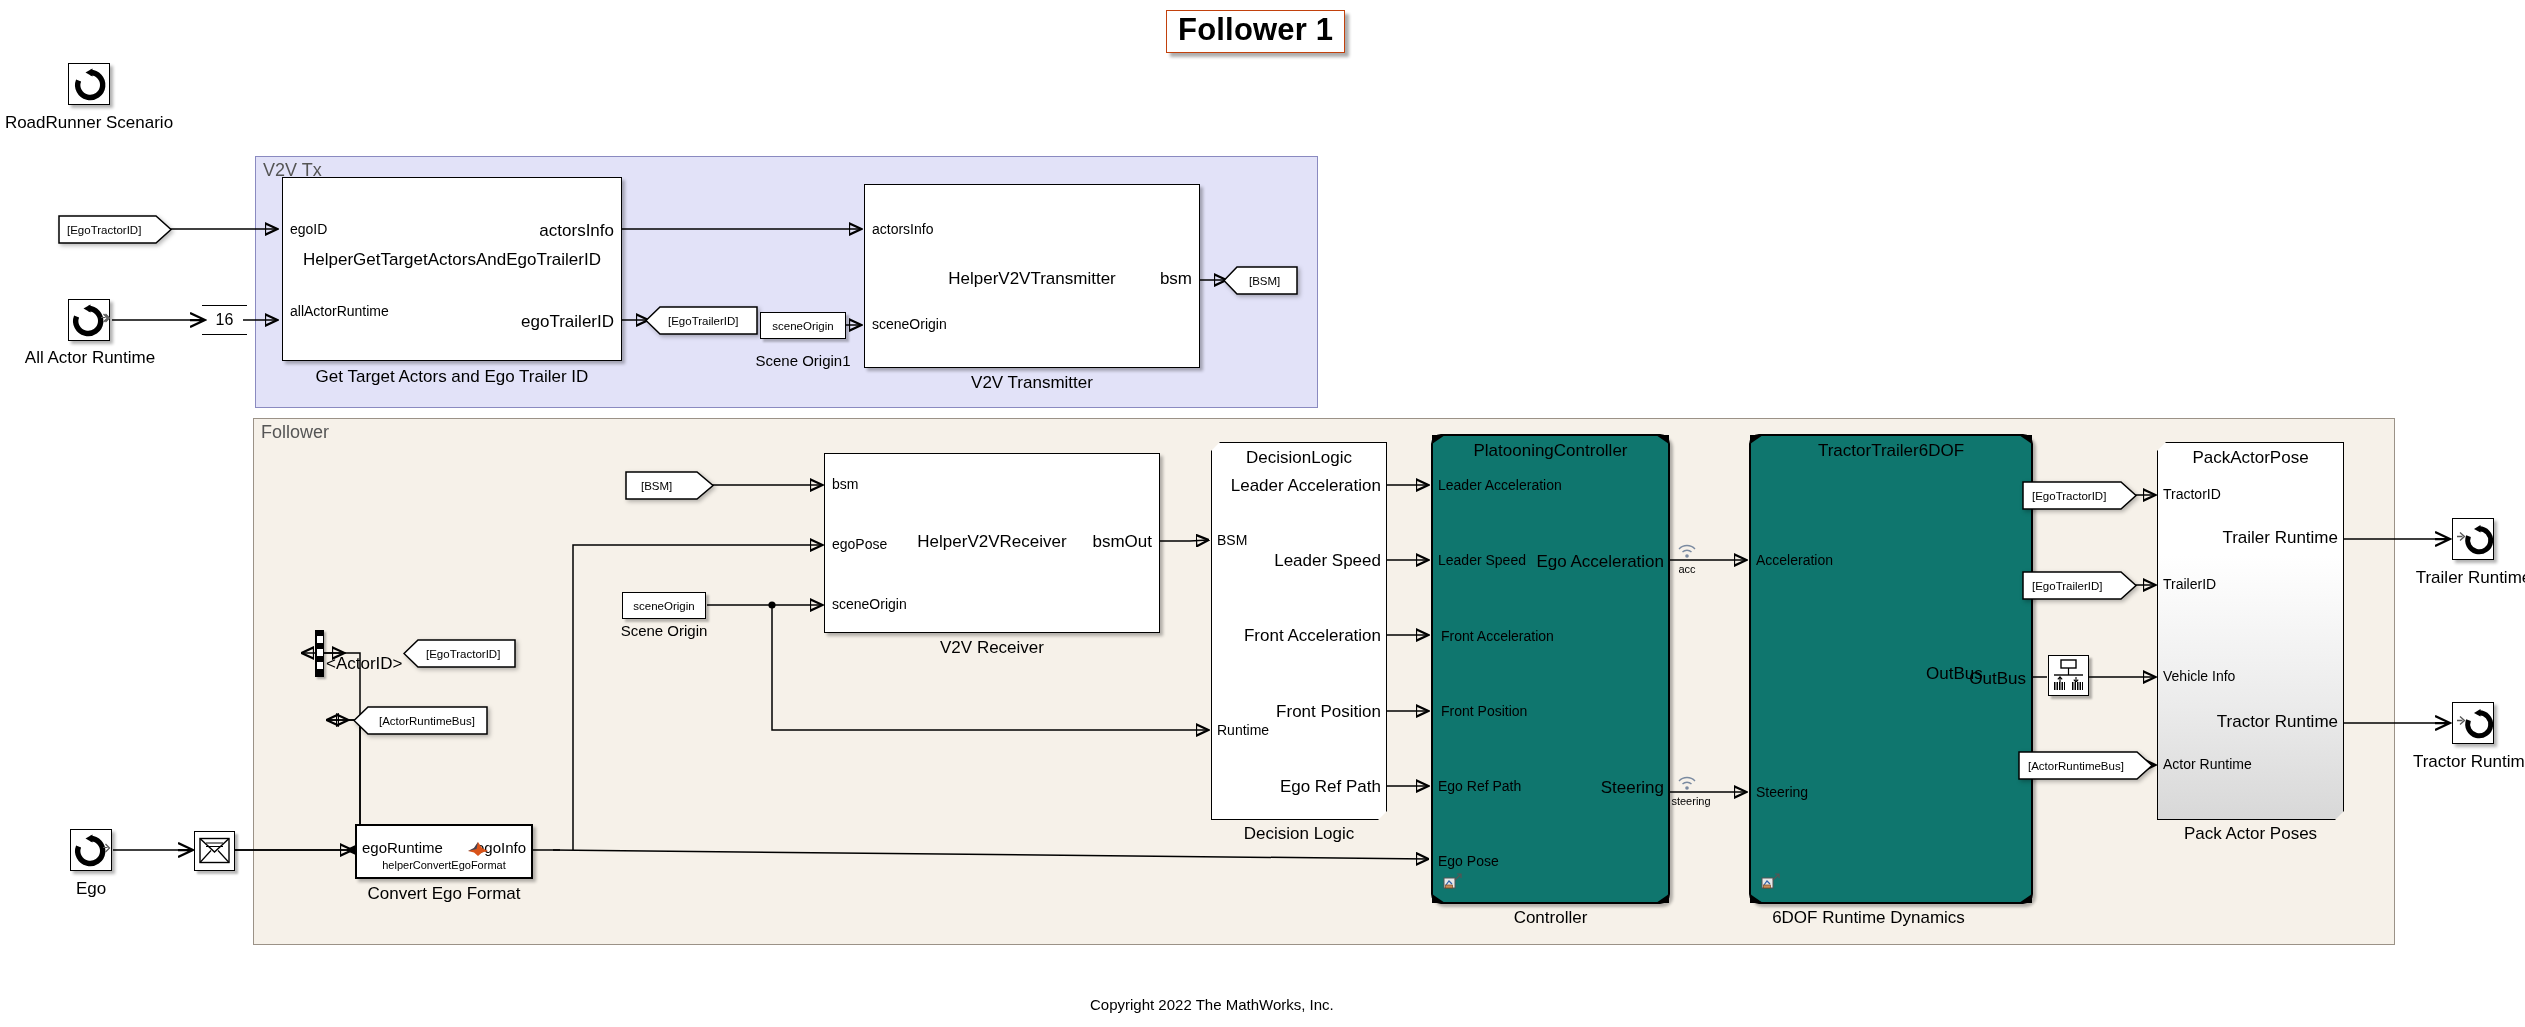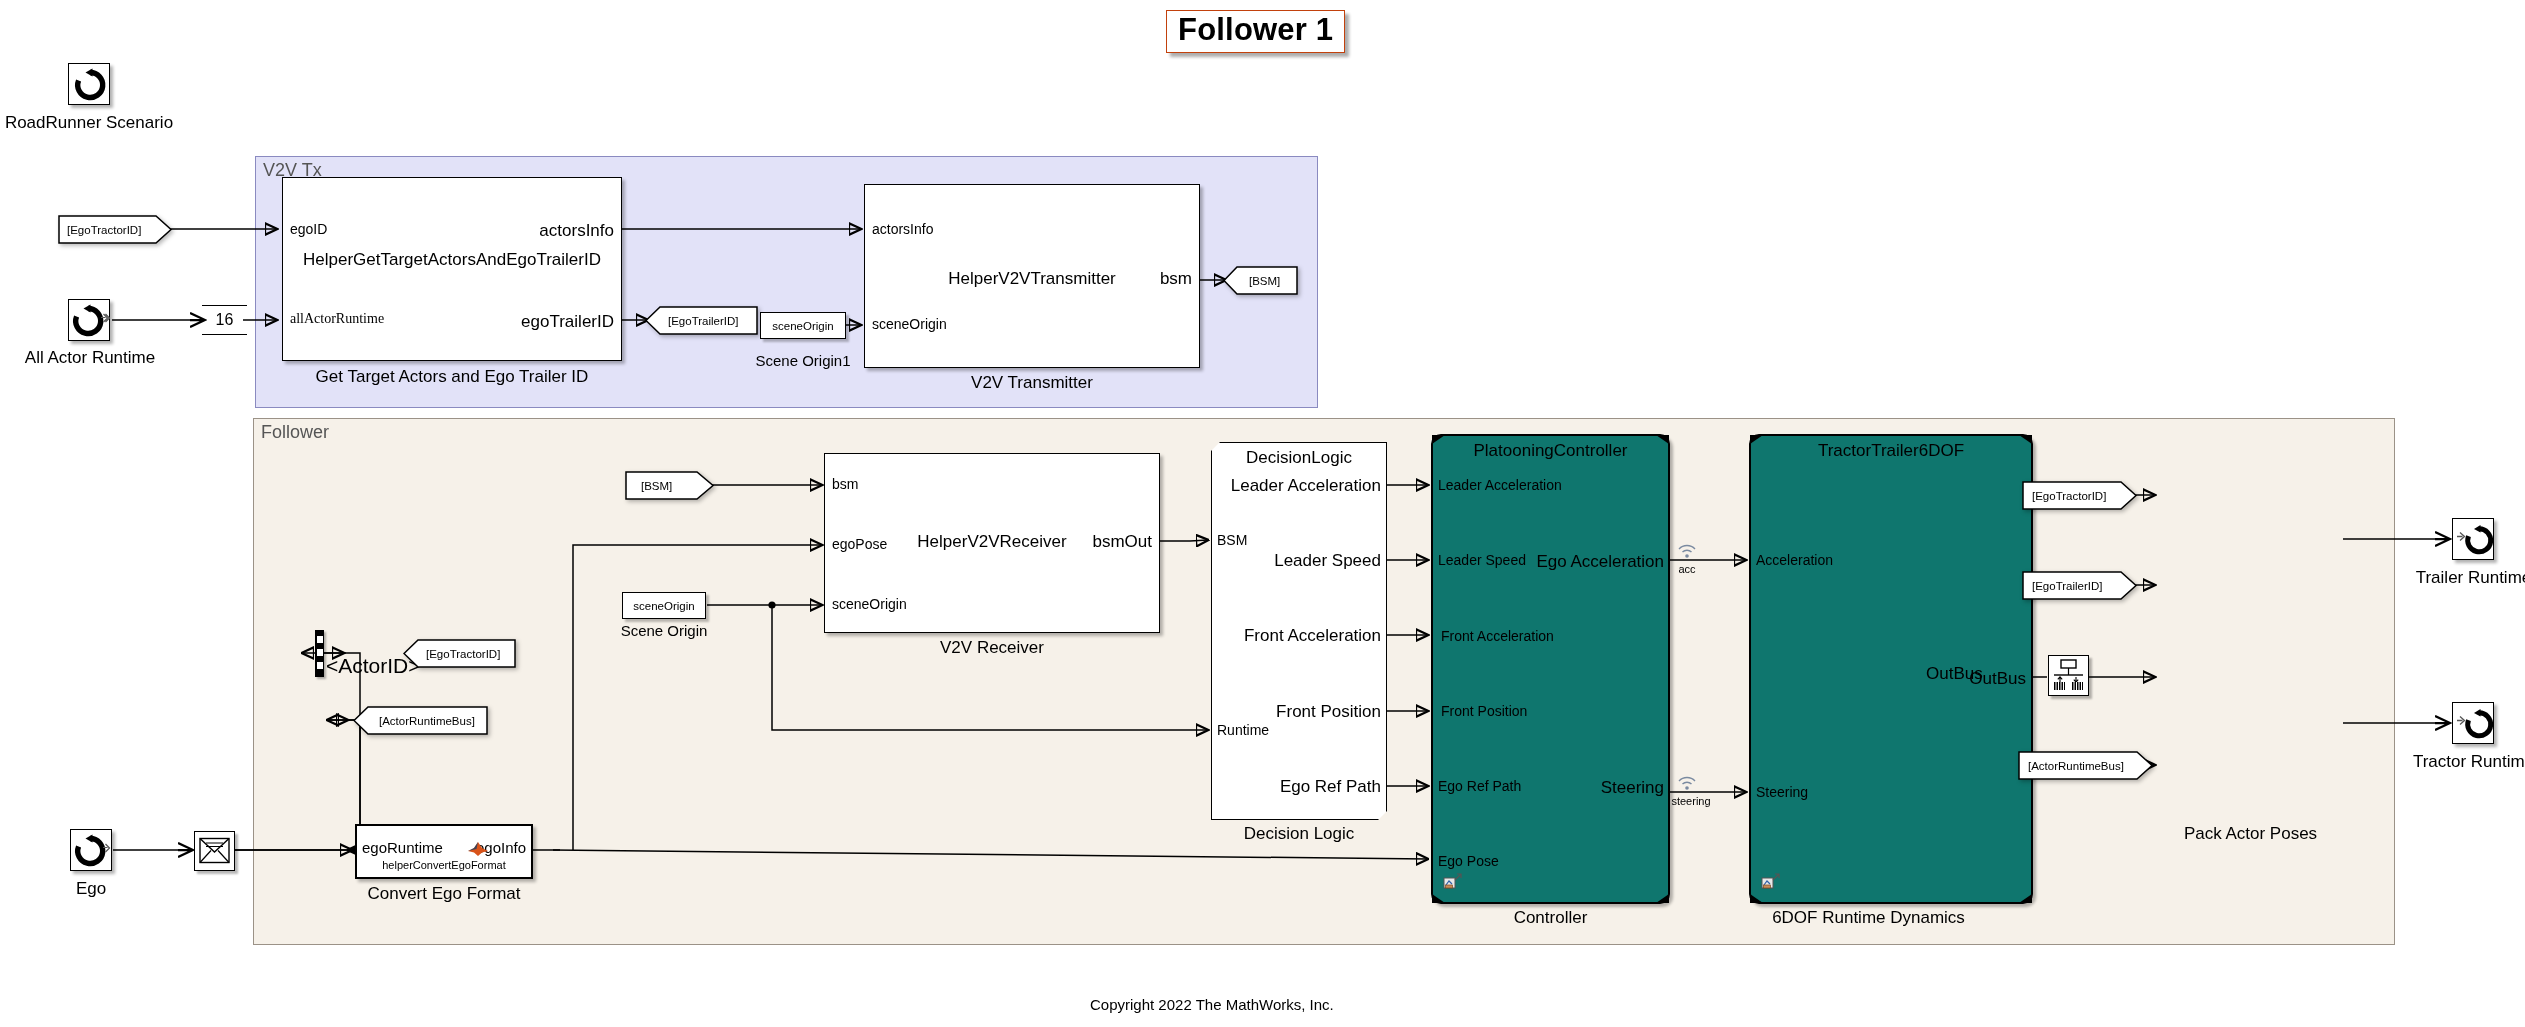--- a/index.html
+++ b/index.html
@@ -115,21 +115,21 @@
   .radio { position:absolute; }
   .radio-lbl { position:absolute; font-size:11px; color:#000; white-space:nowrap; text-align:center; }
 
   
   .busbar {
     position:absolute; width:9px; background:#000;
     box-shadow:2px 2px 2px rgba(0,0,0,0.3);
   }
   .busbar i { position:absolute; left:1.5px; right:1.5px; height:7px; background:#fff; }
 
-  .sig-lbl { position:absolute; font-size:21px; color:#000; white-space:nowrap; }
+  .sig-lbl { position:absolute; font-size:17px; color:#000; white-space:nowrap; }
 </style>
 </head>
 <body>
 
 <div id="canvas">
 
   <div class="area area-v2v" style="left:255px; top:156px; width:1063px; height:252px;">
     <span class="area-label">V2V Tx</span>
   </div>
 
@@ -257,21 +257,21 @@
   <div class="caption" style="left:1px; top:348px; width:178px;">All Actor Runtime</div>
 
   <div style="position:absolute; left:202px; top:305px; width:45px; height:30px;">
     <div style="position:absolute;left:0;top:0;width:45px;height:1.4px;background:#000;"></div>
     <div style="position:absolute;left:0;bottom:0;width:45px;height:1.4px;background:#000;"></div>
     <div style="position:absolute;left:0;top:0;width:45px;height:30px;display:flex;align-items:center;justify-content:center;font-size:16px;">16</div>
   </div>
 
   <div class="blk" style="left:282px; top:177px; width:340px; height:184px;">
     <span class="port-in" style="left:7px; top:43px;">egoID</span>
-    <span class="port-in" style="left:7px; top:133px;font-family:Liberation Serif, serif;">allActorRuntime</span>
+    <span class="port-in" style="left:7px; top:125px;">allActorRuntime</span>
     <span class="port-out" style="right:7px; top:43px;">actorsInfo</span>
     <span class="port-out" style="right:7px; top:134px;">egoTrailerID</span>
     <span class="b-center" style="top:72px;">HelperGetTargetActorsAndEgoTrailerID</span>
   </div>
   <div class="caption" style="left:282px; top:367px; width:340px;">Get Target Actors and Ego Trailer ID</div>
 
   <svg class="tagsvg" style="left:645px; top:306px;" width="118" height="30">
     <path d="M1,14.5 L15,1 L112,1 L112,28 L15,28 z" fill="#fff" stroke="#000" stroke-width="1.5"></path>
     <text x="23" y="18.5">[EgoTrailerID]</text>
   </svg>
@@ -467,20 +467,29 @@
   <svg class="tagsvg" style="left:2022px; top:571px;" width="120" height="30">
     <path d="M1,1 L99,1 L114,14.5 L99,28 L1,28 z" fill="#fff" stroke="#000" stroke-width="1.5"></path>
     <text x="10" y="18.5">[EgoTrailerID]</text>
   </svg>
 
   <svg class="tagsvg" style="left:2018px; top:751px;" width="140" height="30">
     <path d="M1,1 L119,1 L134,14.5 L119,28 L1,28 z" fill="#fff" stroke="#000" stroke-width="1.5"></path>
     <text x="10" y="18.5">[ActorRuntimeBus]</text>
   </svg>
 
+  <div class="blk cutcorner grad" style="left:2157px; top:442px; width:187px; height:378px;">
+    <span class="b-title">PackActorPose</span>
+    <span class="port-in" style="left:5px; top:43px;">TractorID</span>
+    <span class="port-in" style="left:5px; top:133px;">TrailerID</span>
+    <span class="port-in" style="left:5px; top:225px;">Vehicle Info</span>
+    <span class="port-in" style="left:5px; top:313px;">Actor Runtime</span>
+    <span class="port-out" style="right:5px; top:85px;">Trailer Runtime</span>
+    <span class="port-out" style="right:5px; top:269px;">Tractor Runtime</span>
+  </div>
   <div class="caption" style="left:2157px; top:824px; width:187px;">Pack Actor Poses</div>
 
   <div class="rr" style="left:2452px; top:518px;">
     <svg width="42" height="42" viewBox="0 0 42 42">
       <path d="M4 17.5 L9.5 17.5 M7 13.5 L11.5 17.5 L7 21.5" fill="none" stroke="#555" stroke-width="1.3"></path>
       <path d="M25 8.5 A12.5 12.5 0 1 1 13.6 16.4" fill="none" stroke="#000" stroke-width="5.4" transform="translate(3,2) scale(0.92)"></path>
       <path d="M27.5 6 L27.5 13.5 L21 10 z" fill="#000"></path>
     </svg>
   </div>
   <div class="caption" style="left:2396px; top:568px; width:155px;">Trailer Runtime</div>

